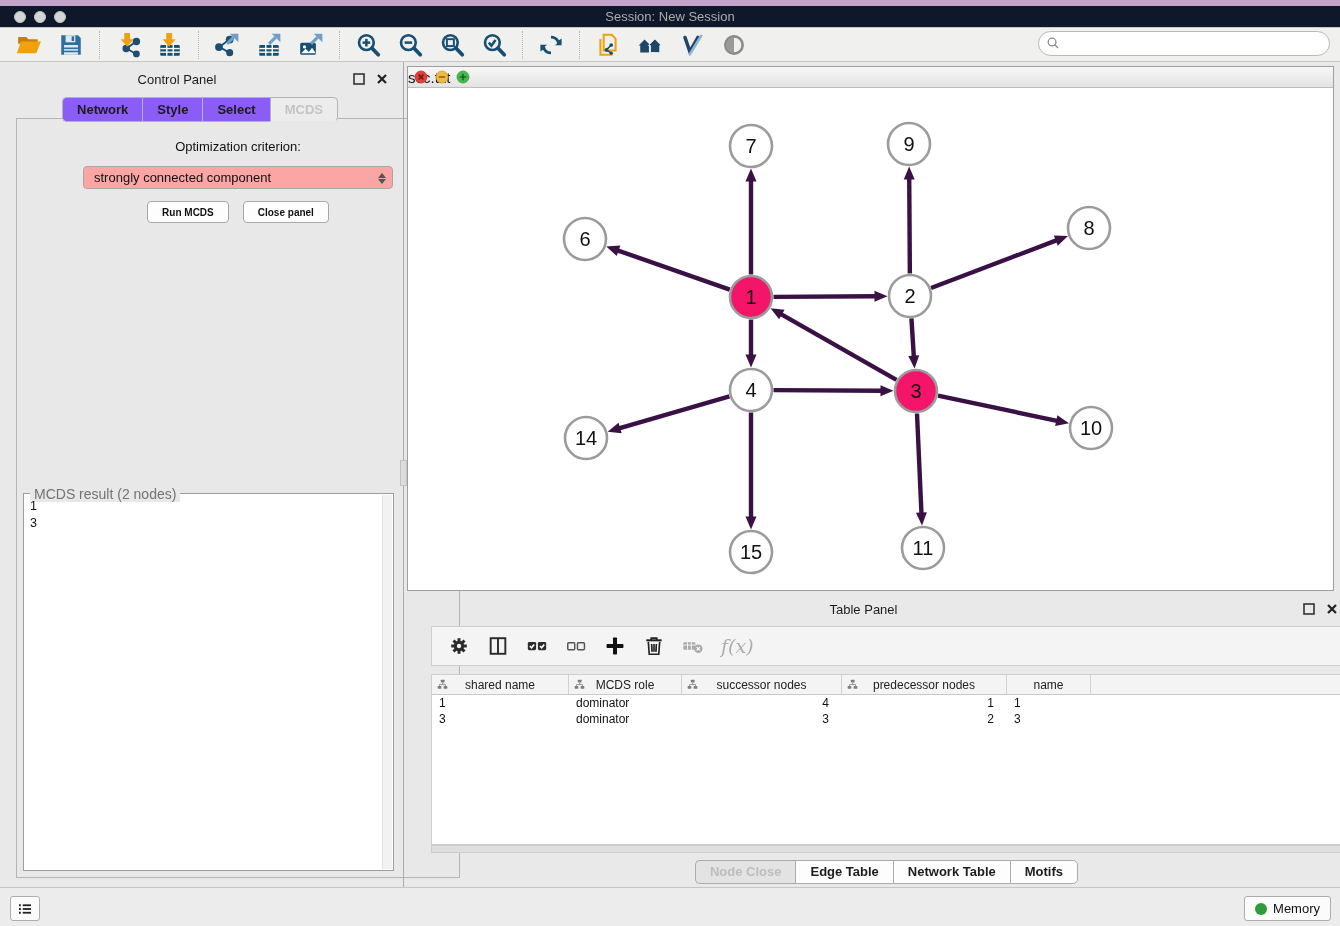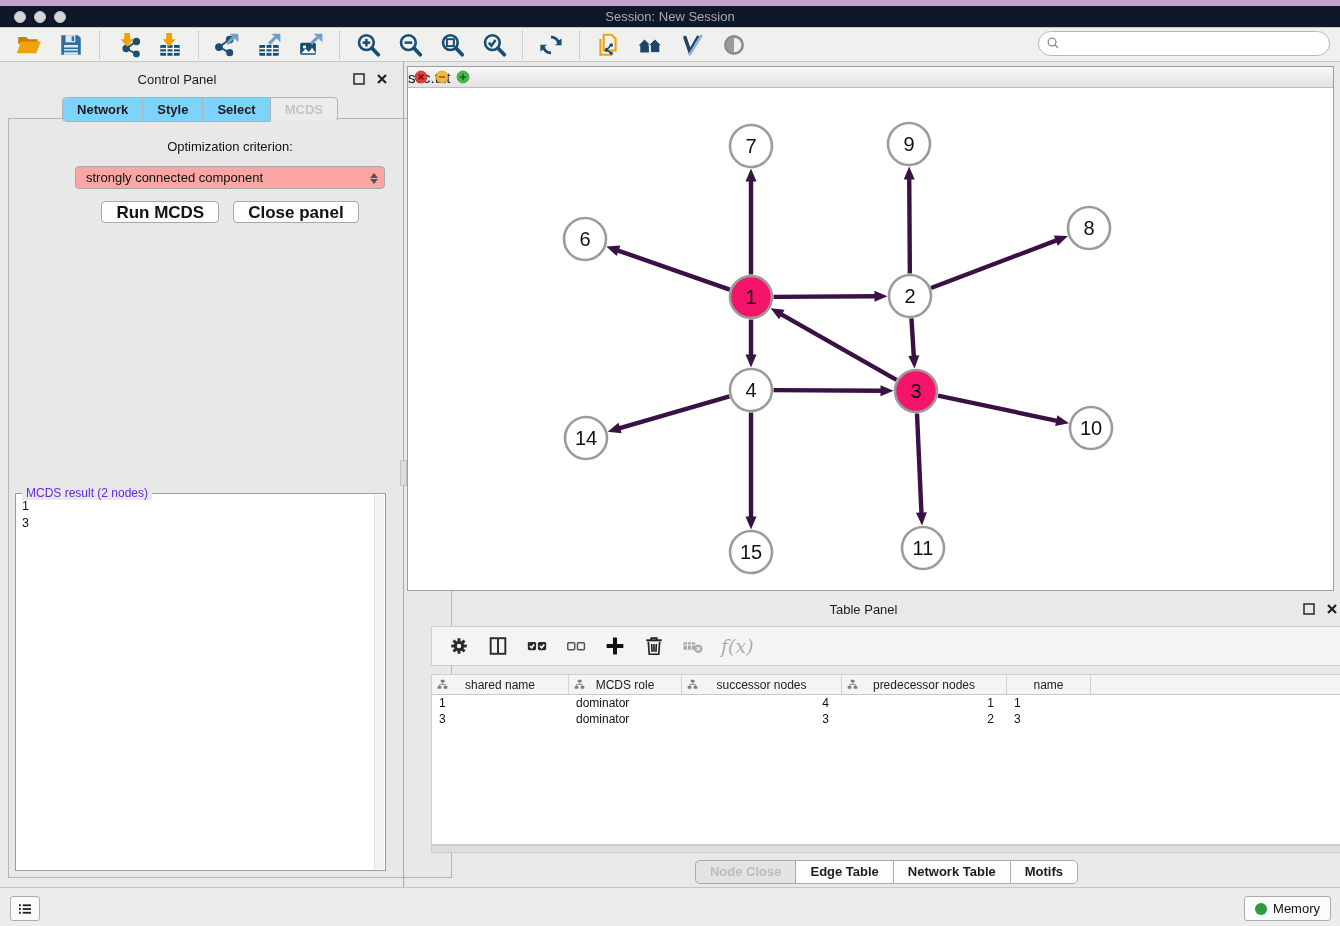--- a/index.html
+++ b/index.html
@@ -22,35 +22,35 @@
   .search-wrap svg { width:17px; height:17px; flex:0 0 auto; }
   .search-wrap input { border:none; outline:none; flex:1; height:20px; font-size:13px; background:transparent; }
 
   
   .control-panel { position:absolute; left:0; top:66px; width:400px; height:821px; }
   .panel-head { height:26px; display:flex; align-items:center; padding:0 10px;text-align:center; }
   .panel-head .ph-title { font-size:13px; color:#1c1c1c; flex:1; }
   .ph-btn { width:16px; height:16px; margin-left:7px; display:flex; align-items:center; justify-content:center; }
   .ph-btn svg { width:12px; height:12px; }
   .cp-tabs { position:absolute; left:0; top:31px; width:100%; display:flex; justify-content:center; z-index:2; }
-  .cp-tab { font-size:13px; font-weight:600; color:#1c1c1c; background:#7dd3fc; border:1px solid #b2b2b2; border-right-width:0; padding:4px 14px 4px; }
+  .cp-tab { font-size:13px; font-weight:600; color:#1c1c1c; background:#8b5cf6; border:1px solid #b2b2b2; border-right-width:0; padding:4px 14px 4px; }
   .cp-tab:first-child { border-top-left-radius:5px; border-bottom-left-radius:5px; }
   .cp-tab:last-child { border-right-width:1px; border-top-right-radius:5px; border-bottom-right-radius:5px; }
   .cp-tab.active { background:#ececec; color:#c4c4c4; border-bottom-color:#e8e8e8; }
-  .cp-body { position:absolute; left:8px; top:52px; width:444px; height:760px; background:#e8e8e8; border:1px solid #b5b5b5; }
+  .cp-body { position:absolute; left:16px; top:52px; width:444px; height:760px; background:#e8e8e8; border:1px solid #b5b5b5; }
   .opt-label { margin-top:20px; text-align:center; font-size:13px; color:#111; }
   .dropdown { position:relative; margin:12px auto 0; width:310px; height:23px; background:#fca5a5; border:1px solid #a8a8a8; border-radius:4px; display:flex; align-items:center; padding:0 24px 0 10px; font-size:13px; color:#111; }
   .dropdown .stepper { position:absolute; right:4px; top:2px; width:13px; height:18px; display:flex; flex-direction:column; align-items:center; justify-content:center; gap:1px; }
   .stepper i { display:block; width:0; height:0; border-left:4px solid transparent; border-right:4px solid transparent; }
   .stepper i.up { border-bottom:5px solid #555; }
   .stepper i.down { border-top:5px solid #555; }
   .cp-buttons { margin-top:12px; display:flex; justify-content:center; gap:14px; }
-  .cp-btn { font-size:17px; font-weight:600; color:#111; background:#fdfdfd; border:1px solid #a8a8a8; border-radius:4px; padding:3px 14px; height:22px; line-height:15px; }
+  .cp-btn { font-size:10px; font-weight:600; color:#111; background:#fdfdfd; border:1px solid #a8a8a8; border-radius:4px; padding:3px 14px; height:22px; line-height:15px; }
   .result-group { position:absolute; left:6px; top:374px; width:371px; height:378px; border:1px solid #9d9d9d; background:#fff; }
-  .result-legend { position:absolute; left:6px; top:-8px; background:#e8e8e8; padding:0 4px; font-size:12px; color:#6d28d9; }
+  .result-legend { position:absolute; left:6px; top:-8px; background:#e8e8e8; padding:0 4px; font-size:14px; color:#737373; }
   .result-text { position:absolute; left:2px; top:4px; right:12px; bottom:2px; font-size:12.5px; color:#111; line-height:17px; padding-left:4px; white-space:pre; overflow:hidden; font-family:"Liberation Sans", sans-serif; }
   .result-scroll { position:absolute; right:1px; top:1px; width:10px; bottom:1px; background:#f2f2f2; border-left:1px solid #e2e2e2; }
 
   
   .vsplit { position:absolute; left:400px; top:62px; width:7px; height:825px; }
   .vsplit .line { position:absolute; left:3px; top:0; width:1px; height:100%; background:#ababab; }
   .vsplit .grab { position:absolute; left:0; top:398px; width:7px; height:26px; background:#dcdcdc; border:1px solid #c2c2c2; }
   .hgrab { position:absolute; left:862px; top:583px; width:14px; height:8px; background:#d9d9d9; border:1px solid #c2c2c2; }
 
   

